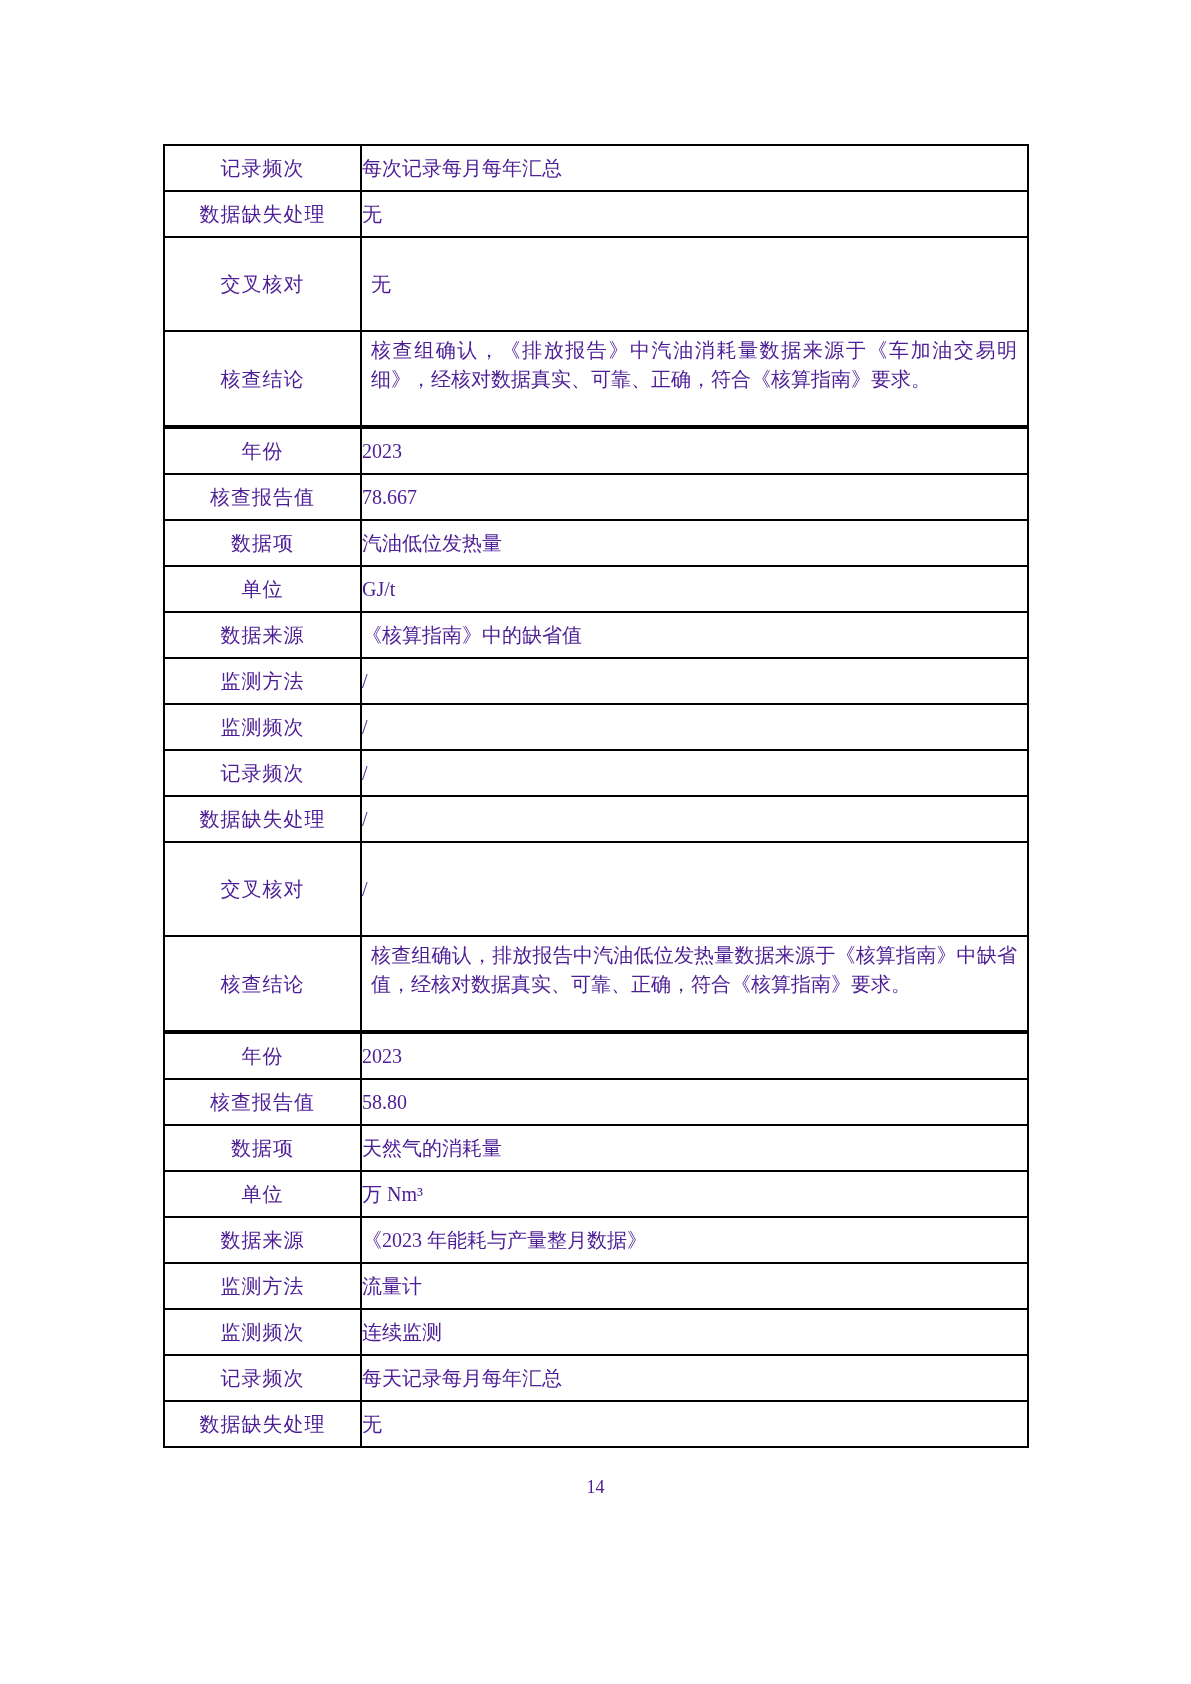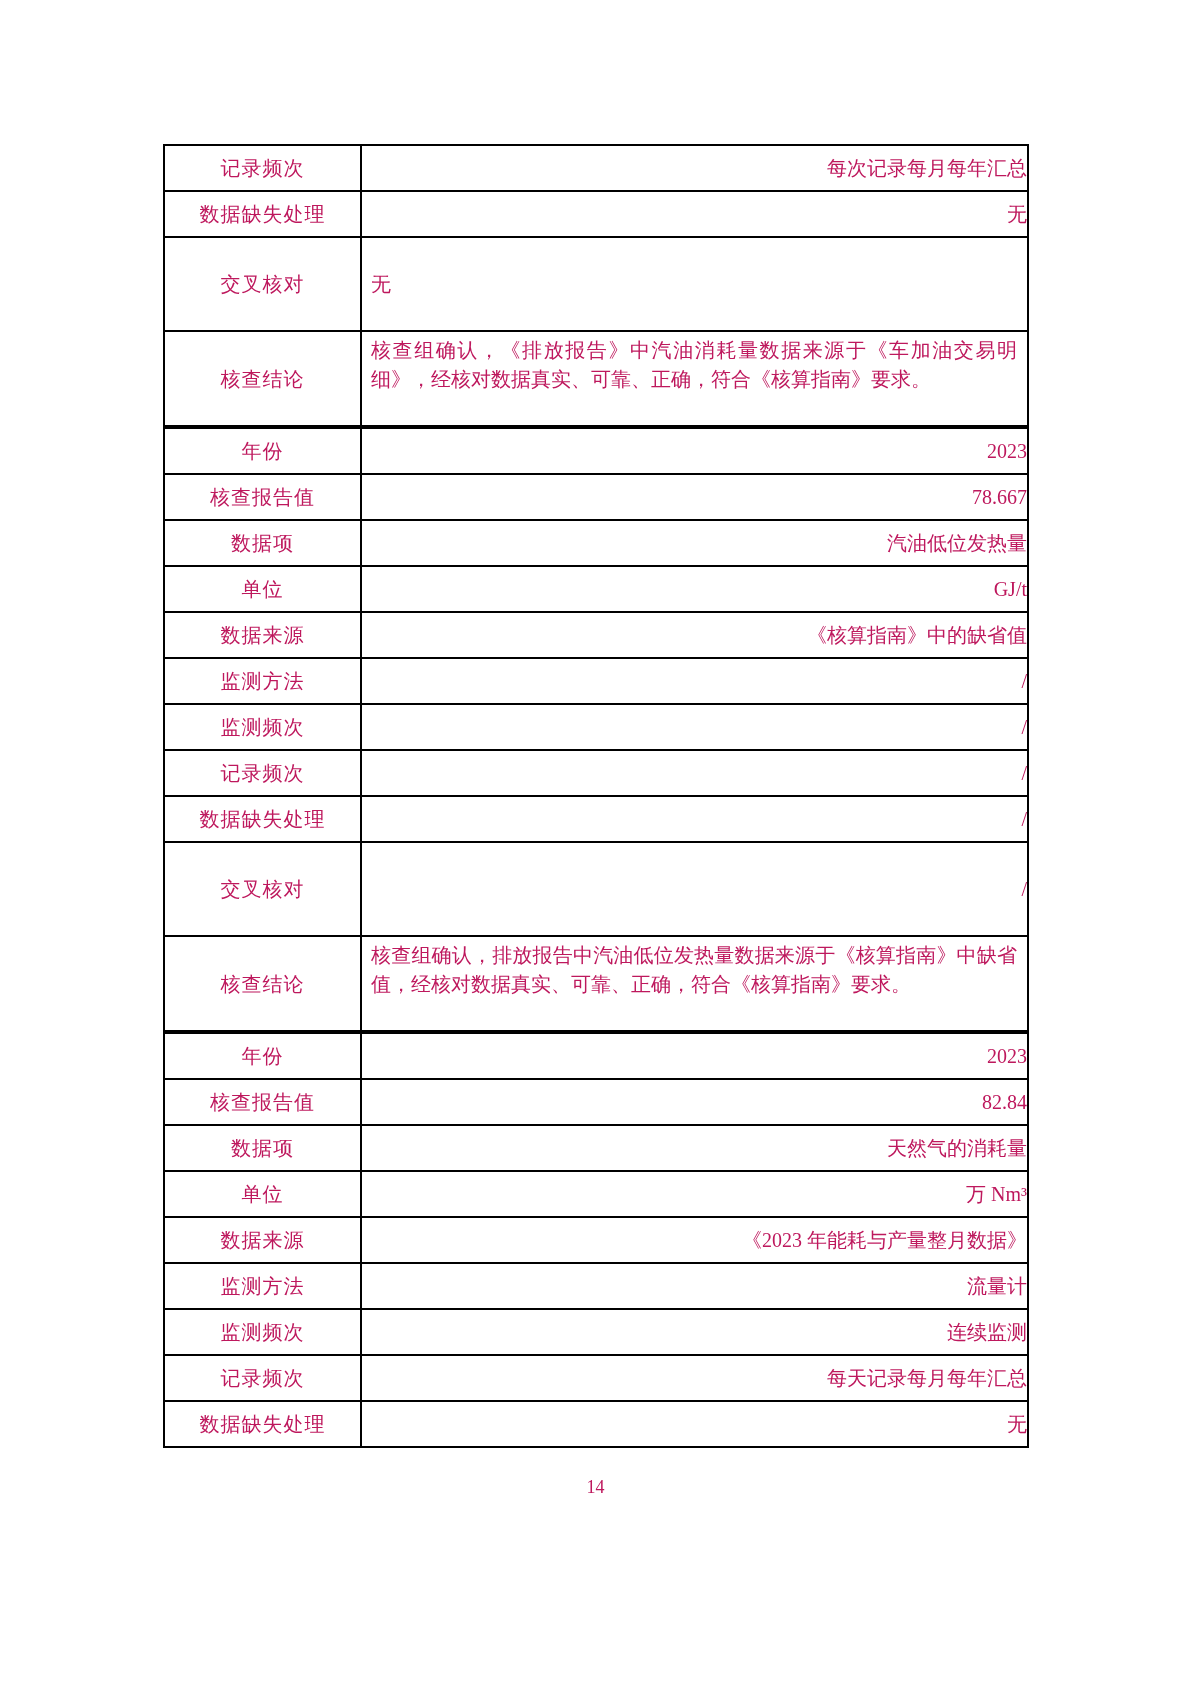--- a/index.html
+++ b/index.html
@@ -5,21 +5,21 @@
   html, body {
     margin: 0;
     padding: 0;
     background: #ffffff;
   }
   .page {
     position: relative;
     width: 1191px;
     height: 1684px;
     background: #ffffff;
-    color: #be185d;
+    color: #4c1d95;
     font-family: "Liberation Serif", "DejaVu Serif", serif;
     overflow: hidden;
     box-sizing: border-box;
     padding-top: 144px;
   }
   table.vtable {
     border-collapse: collapse;
     table-layout: fixed;
     width: 864px;
     margin-left: 163px;
@@ -34,21 +34,21 @@
     padding: 0;
     overflow: hidden;
   }
   tr.r-n  { height: 46px; }
   tr.r-t  { height: 94px; }
   td.lbl {
     text-align: center;
     letter-spacing: 1px;
   }
   td.val {
-    text-align: right;
+    text-align: left;
   }
   td.val.left {
     text-align: left;
     padding-left: 9px;
   }
   tr.r-c td.val {
     text-align: justify;
     text-align-last: left;
     padding: 4px 10px 4px 9px;
     line-height: 29px;
@@ -161,21 +161,21 @@
         <col class="c-label">
         <col class="c-value">
       </colgroup>
     <tbody>
       <tr class="r-n">
         <td class="lbl">年份</td>
         <td class="val">2023</td>
       </tr>
       <tr class="r-n">
         <td class="lbl">核查报告值</td>
-        <td class="val">82.84</td>
+        <td class="val">58.80</td>
       </tr>
       <tr class="r-n">
         <td class="lbl">数据项</td>
         <td class="val">天然气的消耗量</td>
       </tr>
       <tr class="r-n">
         <td class="lbl">单位</td>
         <td class="val">万 Nm³</td>
       </tr>
       <tr class="r-n">

